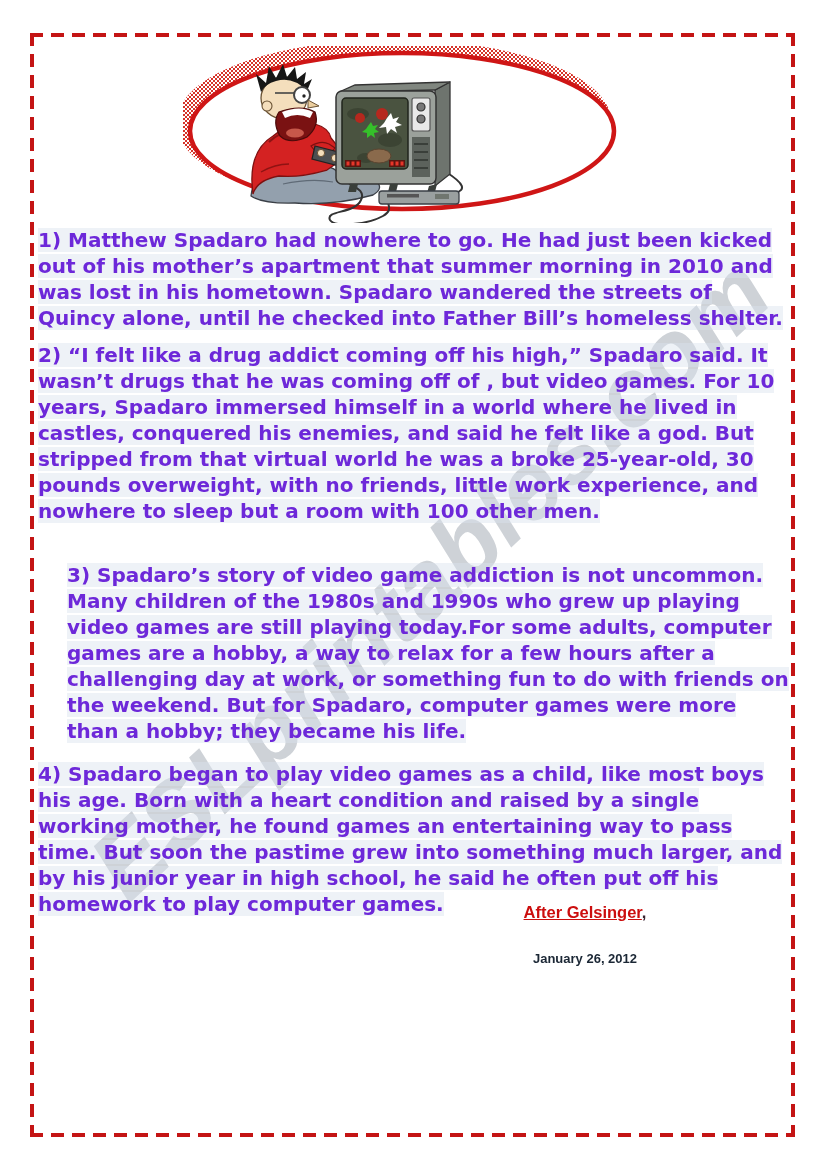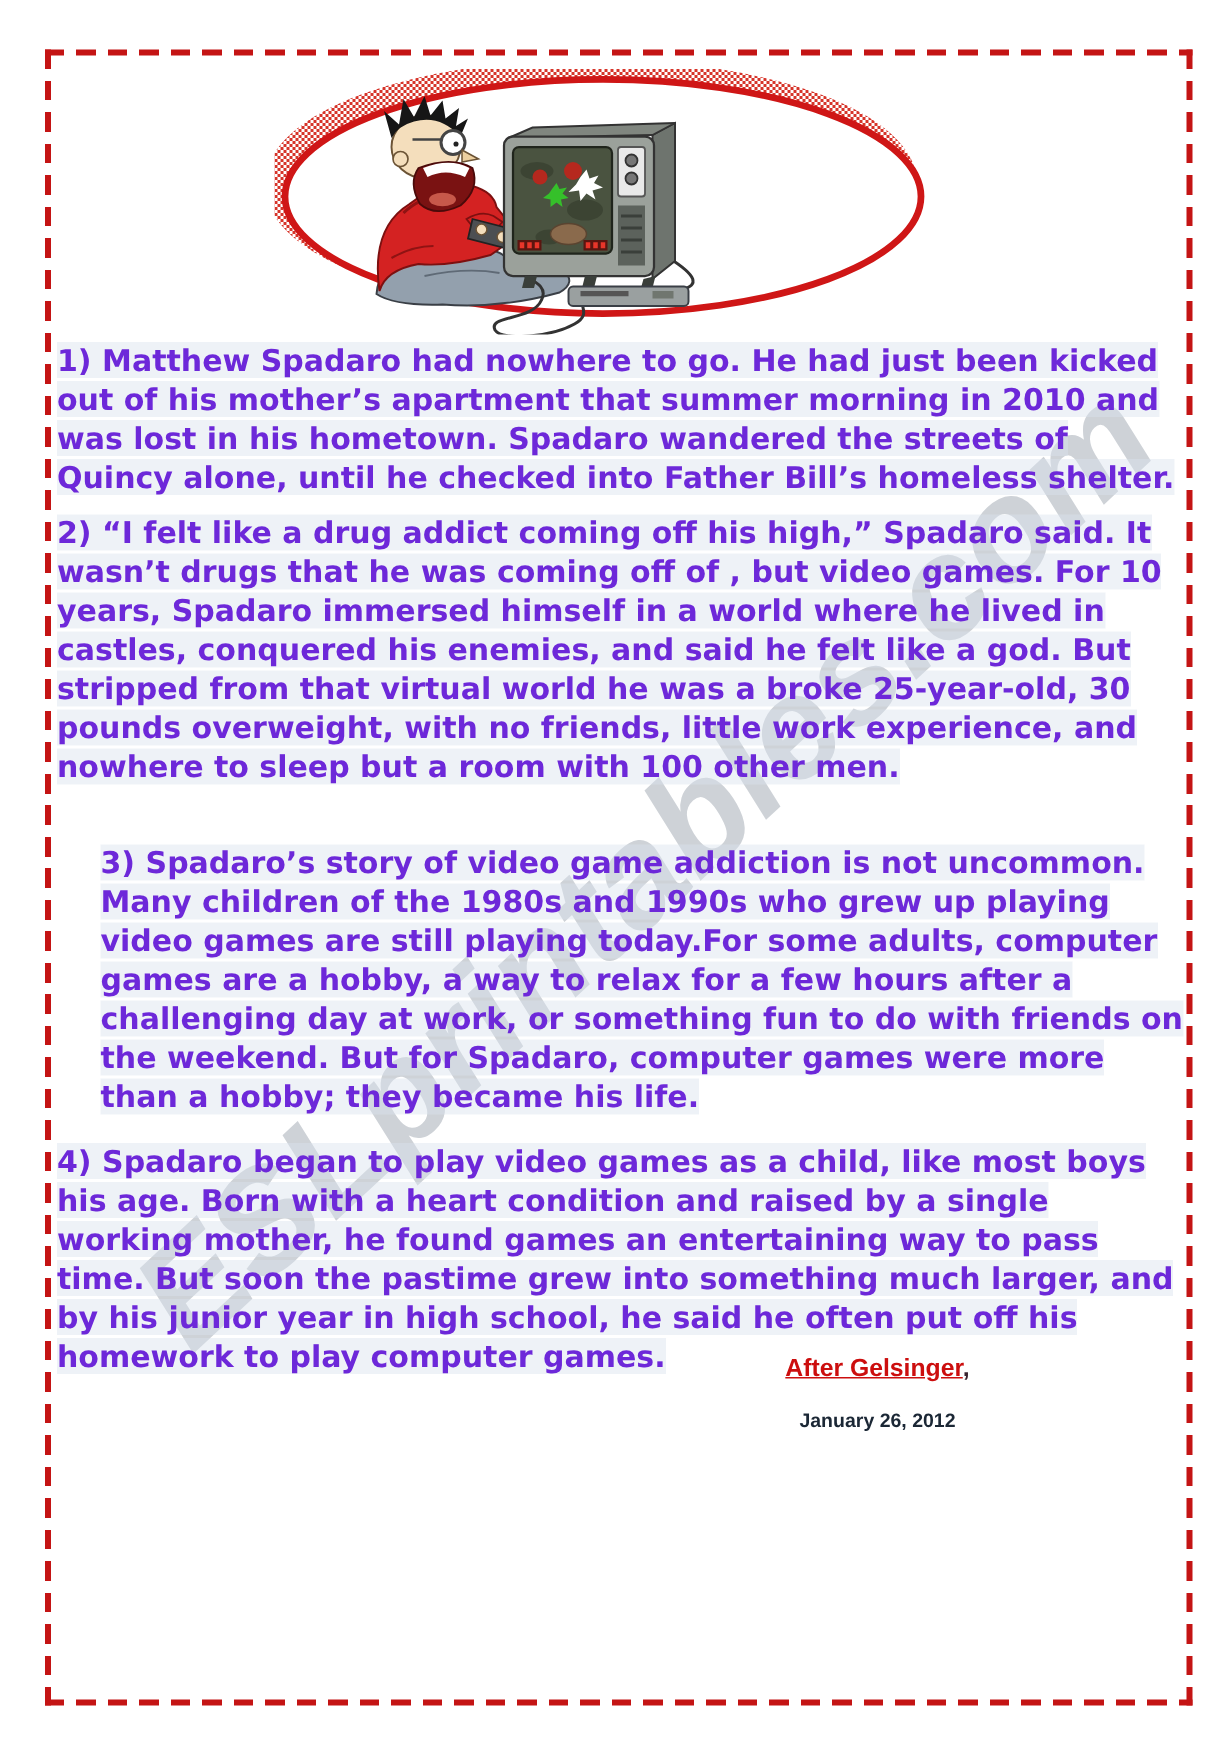--- a/index.html
+++ b/index.html
@@ -40,21 +40,21 @@
   .content p{margin:0 0 11px 0;}
   .content p.gap-xl{margin-bottom:38px;}
   .content p.gap-lg{margin-bottom:17px;margin-left:29px;}
   .band{background:rgba(218,227,238,0.45);box-decoration-break:clone;-webkit-box-decoration-break:clone;}
 
   
   .signature{position:absolute;left:440px;top:903px;width:290px;text-align:center;z-index:3;
     font-family:"Liberation Sans",sans-serif;}
   .author{color:#cc0e0e;font-weight:bold;font-size:16.5px;text-decoration:underline;}
   .author-comma{color:#3a2430;font-weight:bold;font-size:16.5px;}
-  .date{color:#1b2735;font-weight:bold;font-size:13px;margin-top:17px;}
+  .date{color:#1b2735;font-weight:bold;font-size:13px;margin-top:29px;}
 </style>
 </head>
 <body>
 
 <div class="page">
 
   <div>
     <div class="edge e-top"></div>
     <div class="edge e-bottom"></div>
     <div class="edge v e-left"></div>

